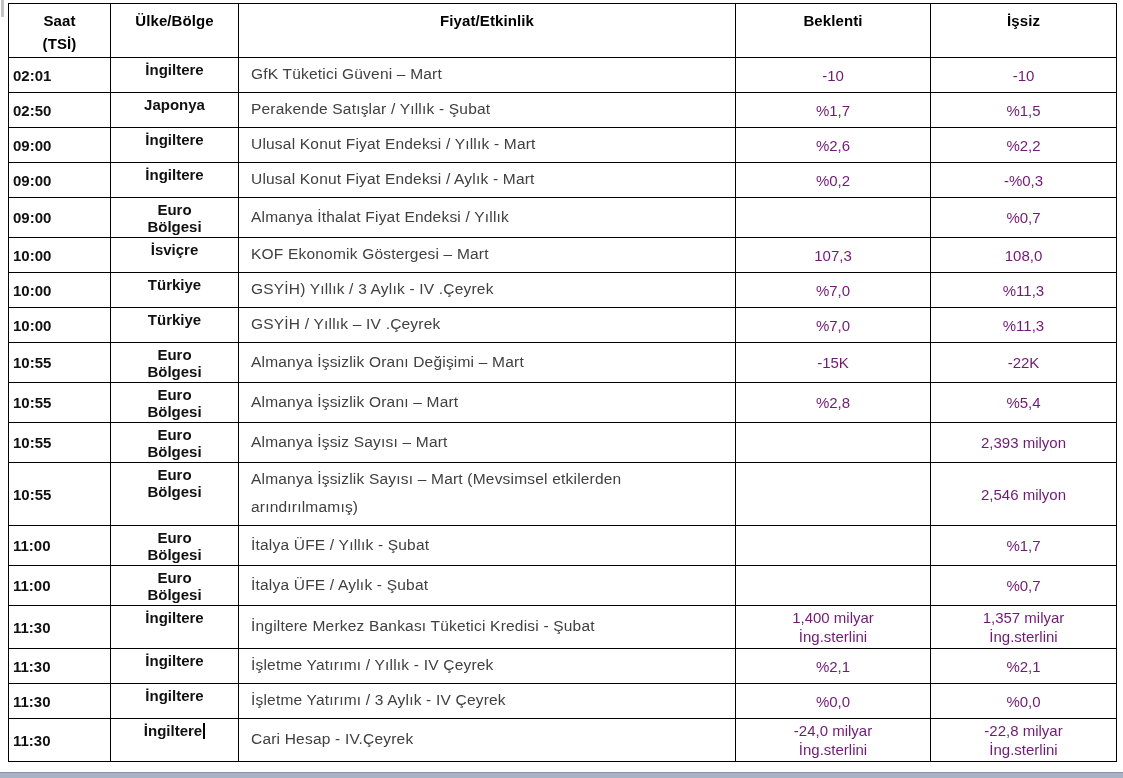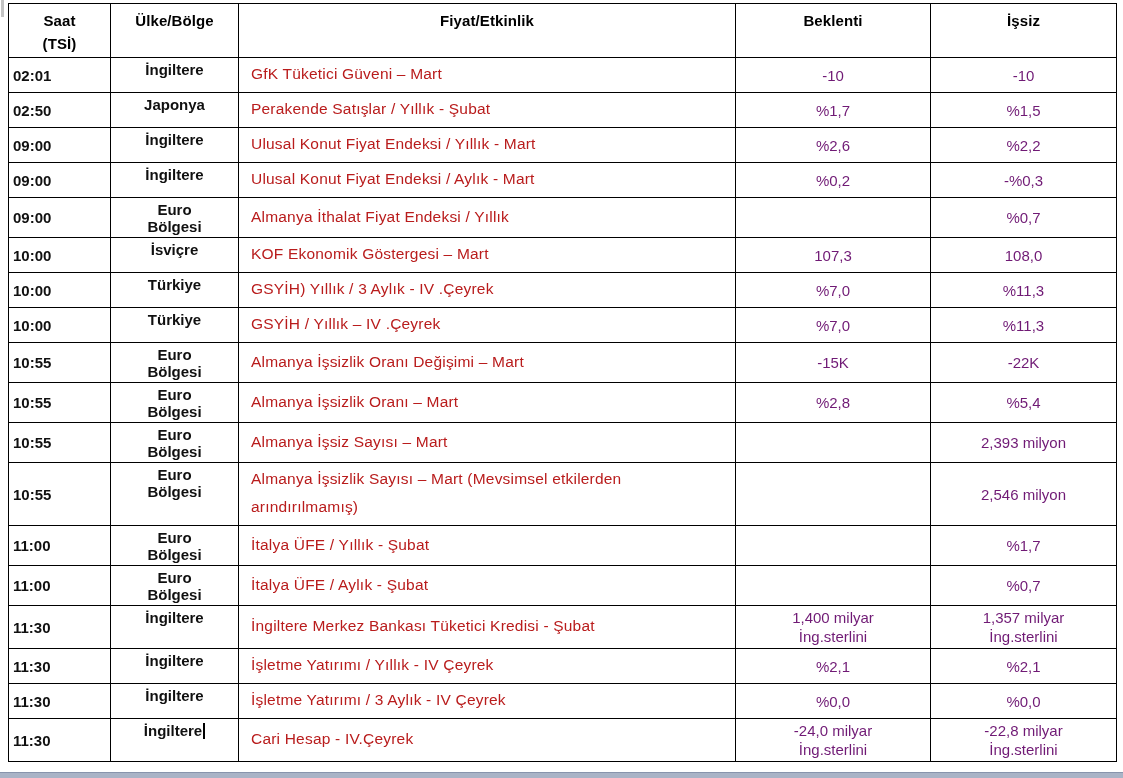--- a/index.html
+++ b/index.html
@@ -44,21 +44,21 @@
     font-size: 15px; font-weight: bold; color: #101010;
     text-align: left; vertical-align: middle;
     padding: 2px 4px;
   }
   td.country {
     font-size: 15px; font-weight: bold; color: #101010;
     text-align: center; vertical-align: top;
     padding: 3px 4px 2px 4px; line-height: 17px;
   }
   td.event {
-    font-size: 15.5px; color: #b91c1c;
+    font-size: 15.5px; color: #404040;
     text-align: left; vertical-align: middle;
     padding: 2px 16px 4px 12px; line-height: 28px;
     letter-spacing: 0.2px;
   }
   td.val {
     font-size: 15px; color: #701a75;
     text-align: center; vertical-align: middle;
     padding: 2px 6px; line-height: 19px;
   }
 

